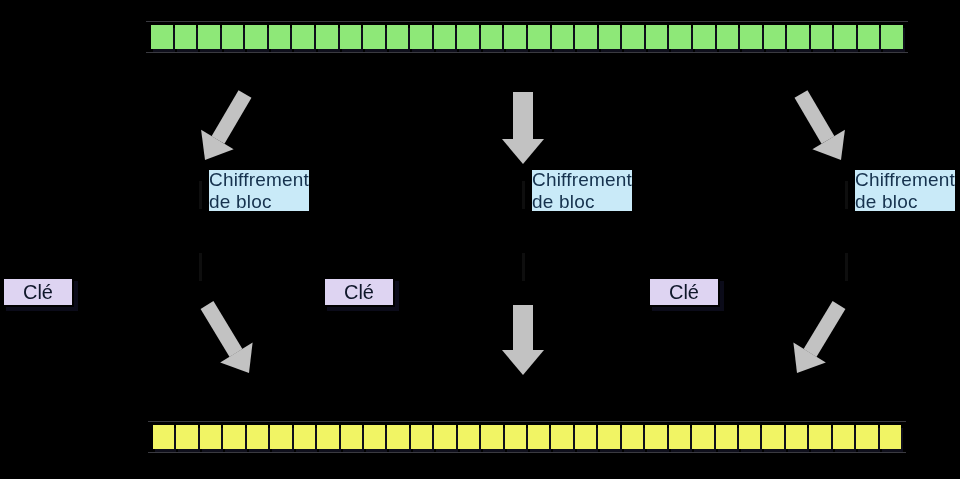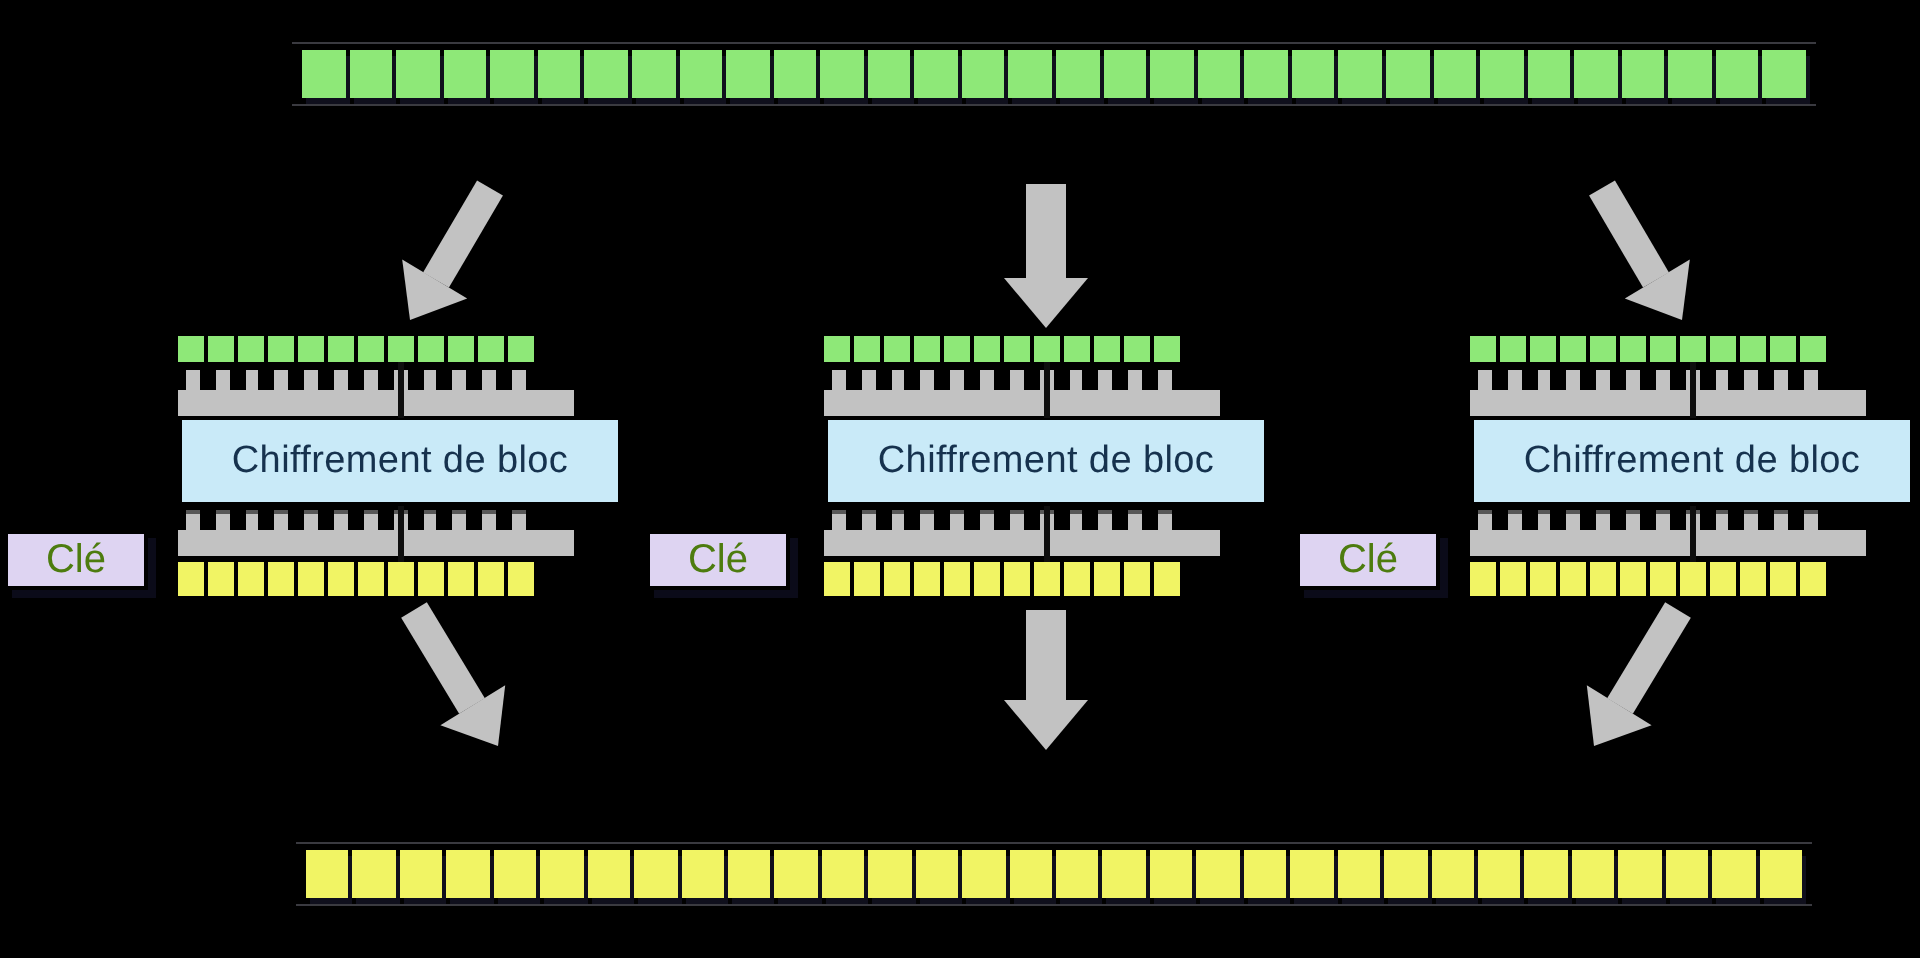--- a/index.html
+++ b/index.html
@@ -14,21 +14,21 @@
     border-top:1px solid var(--rail-line,#3a3a40);
     border-bottom:1px solid var(--rail-line,#3a3a40);
   }
   .bitstrip .bit{flex:1;height:24px;}
   .bitstrip.green .bit{background:var(--plaintext-green,#8ee878);box-shadow:2px 3px 0 rgba(30,30,55,.5);}
   .bitstrip.yellow .bit{background:var(--ciphertext-yellow,#f1f464);box-shadow:2px 3px 0 rgba(30,30,55,.5);}
   #top-strip{left:146px;top:21px;width:762px;}
   #bottom-strip{left:148px;top:421px;width:758px;}
 
   
-  .group{position:absolute;top:168px;width:222px;display:flex;flex-direction:column;}
+  .group{position:absolute;top:168px;width:222px;display:flex;align-items:center;}
   .g1{left:89px}.g2{left:412px}.g3{left:735px}
 
   .minirow{display:flex;gap:2px;width:178px;}
   .minirow .bit{flex:1;}
   .minirow.green .bit{height:13px;background:var(--plaintext-green,#8ee878);box-shadow:3px 3px 0 rgba(0,0,0,.5);}
   .minirow.yellow .bit{height:17px;background:var(--ciphertext-yellow,#f1f464);box-shadow:3px 3px 0 rgba(0,0,0,.5);}
   .minirow.yellow{margin-top:3px;}
 
   .teeth{display:flex;width:178px;margin-top:4px;}
   .teeth.tb{margin-top:2px;}
@@ -43,24 +43,24 @@
     box-shadow:4px 4px 0 rgba(0,0,0,.55);
     position:relative;z-index:1;
   }
 
   .vline{position:absolute;left:50%;width:3px;margin-left:-1px;background:#0e0e0e;z-index:2;}
   .vline.vt{top:13px;height:28px;}
   .vline.vb{top:85px;height:28px;}
 
   
   .key-box{
-    position:absolute;top:265px;width:72px;height:30px;box-sizing:border-box;
+    position:absolute;top:277px;width:72px;height:30px;box-sizing:border-box;
     border:2px solid #000;background:var(--key-box-fill,#ded4f2);
     display:flex;align-items:center;justify-content:center;
-    color:#4d7c0f;font-size:20px;
+    color:#0f172a;font-size:20px;
     box-shadow:4px 4px 0 rgba(12,12,28,.9);
   }
   .k1{left:2px}.k2{left:323px}.k3{left:648px}
 
   
   #arrow-layer{position:absolute;left:0;top:0;z-index:0;pointer-events:none;}
   .arrow line{stroke:var(--arrow-gray,#c2c2c2);}
   .arrow .shaft-d{stroke-width:15px;}
   .arrow .shaft-v{stroke-width:20px;}
   .arrow polygon{fill:var(--arrow-gray,#c2c2c2);}

